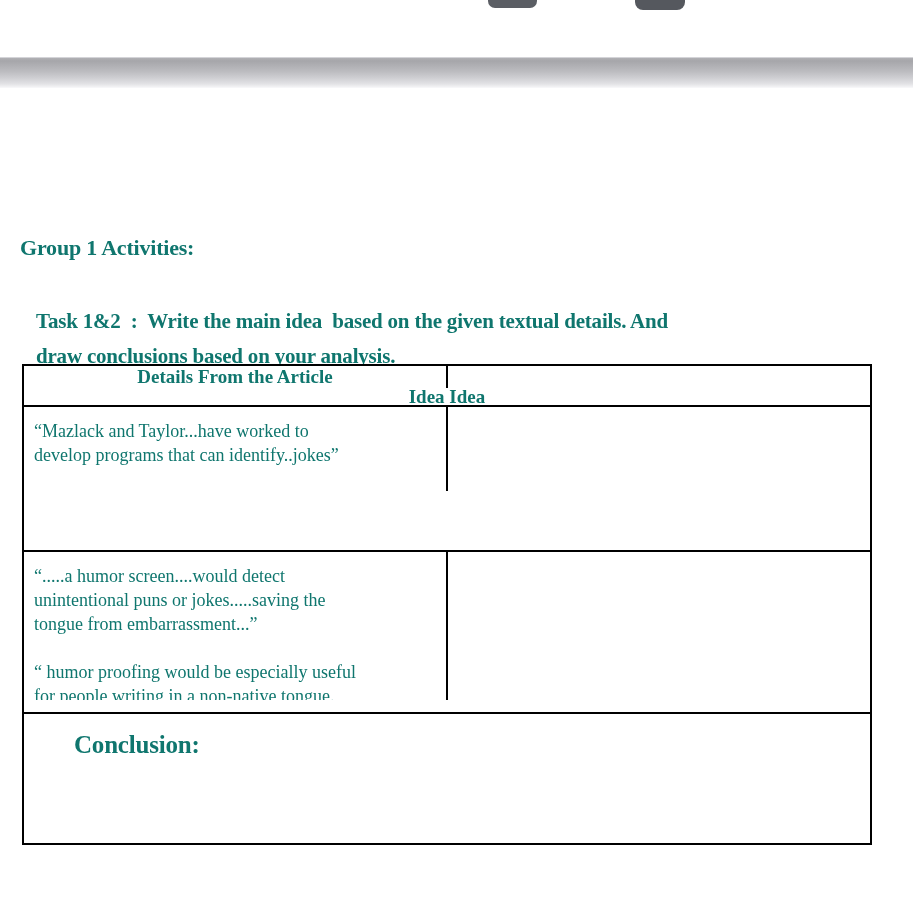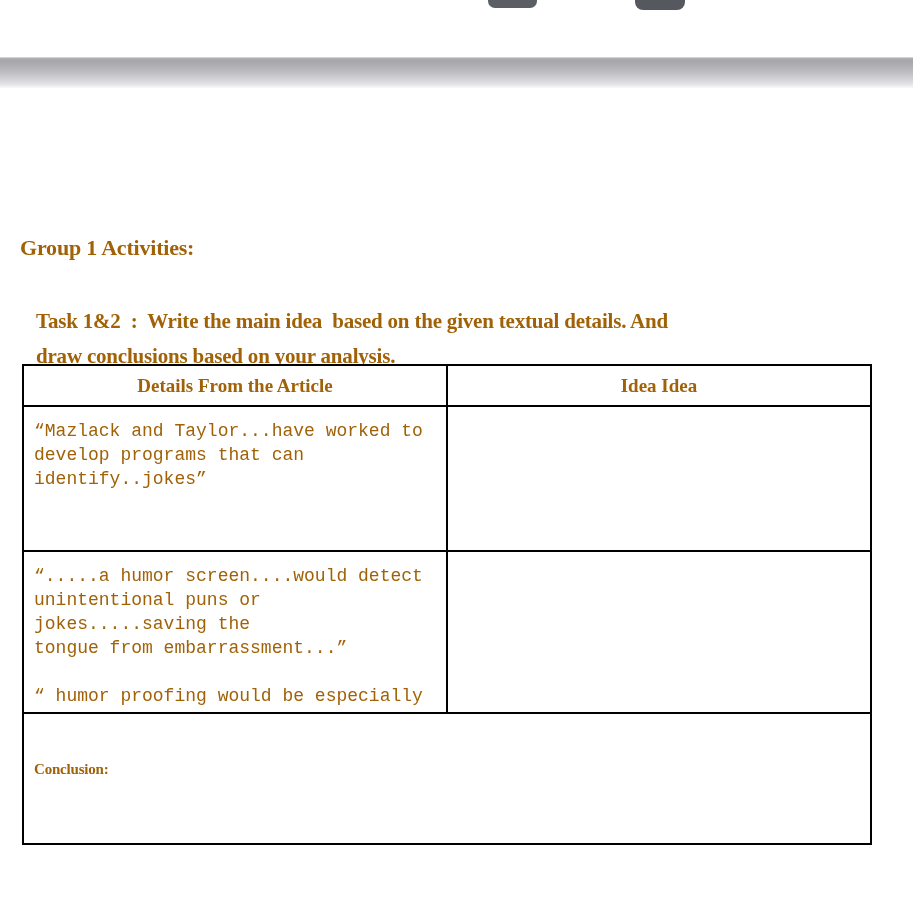--- a/index.html
+++ b/index.html
@@ -7,21 +7,21 @@
     padding: 0;
     background: #ffffff;
   }
   .page {
     position: relative;
     width: 913px;
     height: 914px;
     background: #ffffff;
     overflow: hidden;
     font-family: "Liberation Serif", "DejaVu Serif", serif;
-    color: #a16207;
+    color: #0f766e;
   }
 
   
   .top-fragment {
     position: absolute;
     top: 0;
     background: #5b5e64;
   }
   .top-fragment.frag-left {
     left: 488px; width: 49px; height: 8px;
@@ -81,20 +81,21 @@
     top: 364px;
     width: 850px;
     height: 481px;
     box-sizing: border-box;
     border: 2px solid #000000;
     background: #ffffff;
   }
   .t-row {
     display: flex;
     box-sizing: border-box;
+    flex-direction: column;
   }
   .t-row.bordered {
     border-bottom: 2px solid #000000;
   }
   .t-row.header-row { height: 41px; }
   .t-row.body-row-1 { height: 145px; }
   .t-row.body-row-2 { height: 162px; }
   .t-row.conclusion-row { height: 129px; display: block; }
 
   .t-cell {
@@ -111,35 +112,35 @@
   .header-row .t-cell {
     display: flex;
     align-items: center;
     justify-content: center;
     font-weight: bold;
     font-size: 19px;
     border-right-width: 2px;
   }
   .body-cell {
     padding: 12px 16px 0 10px;
-    font-family: Liberation Mono, monospace;
   }
   .cell-para {
     margin: 0 0 24px 0;
     font-size: 18px;
     line-height: 24px;
     white-space: pre-wrap;
   }
   .conclusion-label {
     display: block;
-    padding: 40px 0 0 10px;
-    font-size: 15px;
+    padding: 16px 0 0 10px;
+    font-size: 25px;
     line-height: 30px;
     font-weight: bold;
     letter-spacing: -0.2px;
+    margin-left: 40px;
   }
 </style>
 </head>
 <body>
 
 <div class="page">
 
   <div class="top-fragment frag-left"></div>
   <div class="top-fragment frag-right"></div>
 

